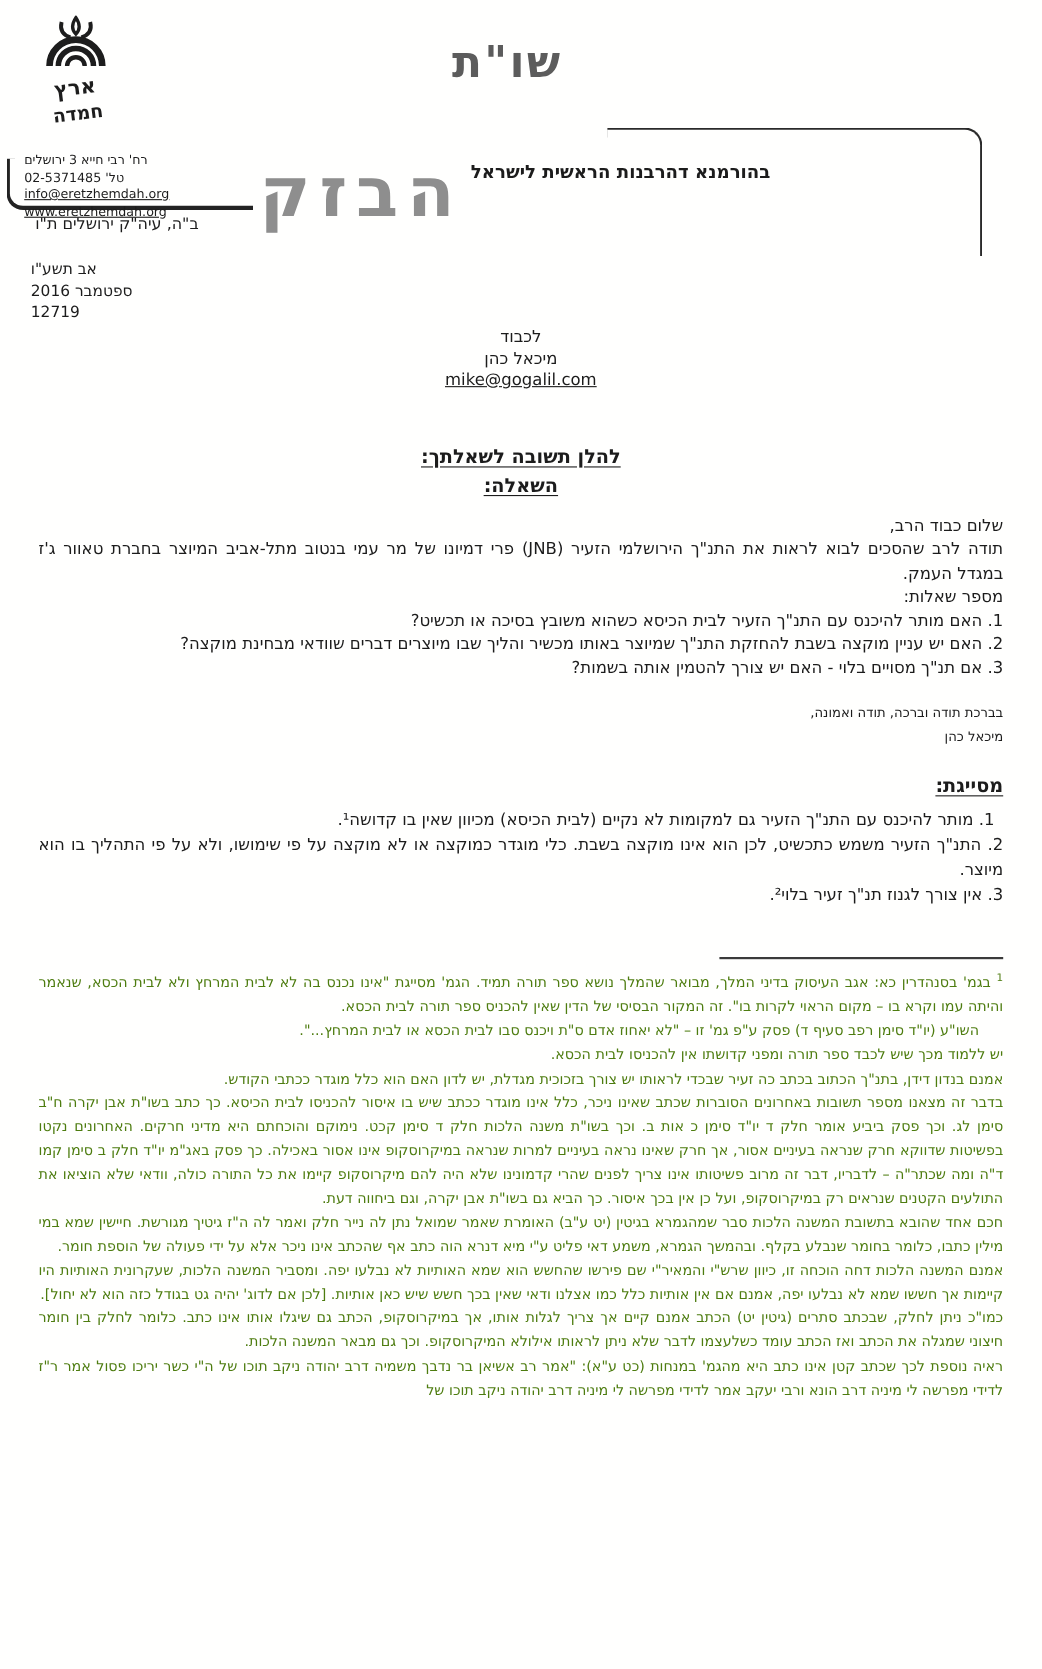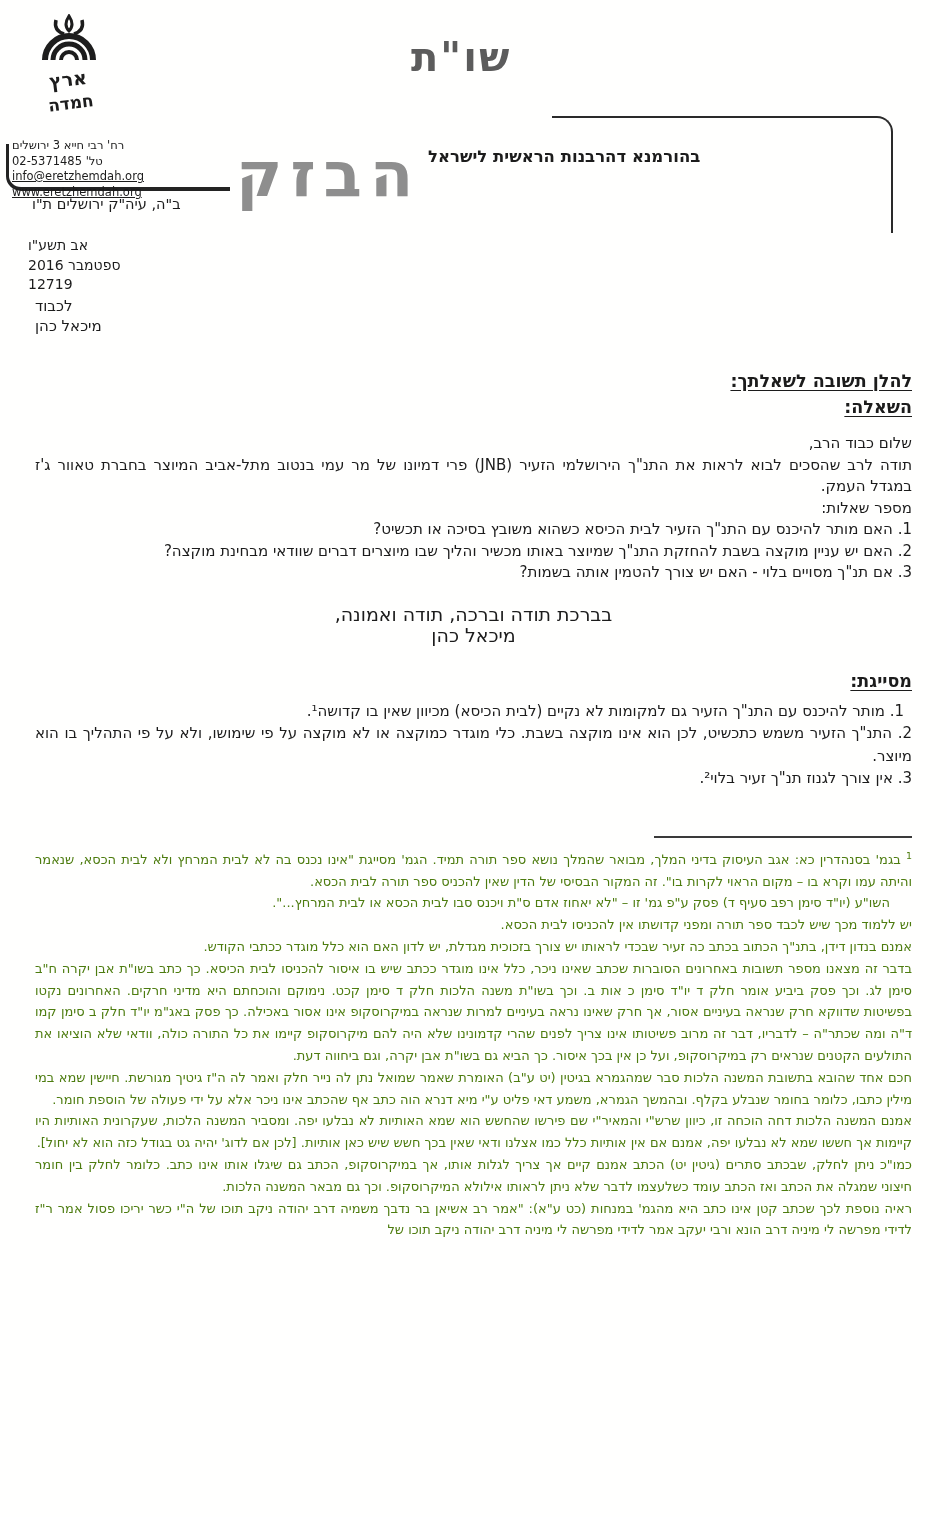--- a/index.html
+++ b/index.html
@@ -6,21 +6,21 @@
   html,body { background:#ffffff; }
   .page {
     position:relative; width:947px; height:1517px; margin:0 auto;
     background:#fffffe; color:#1c1c1c; overflow:hidden;
     font-family:"DejaVu Sans", sans-serif;
   }
 
   
   .logo { position:absolute; left:28px; top:14px; width:82px; height:104px; }
   .contact {
-    position:absolute; left:12px; top:138px; width:200px;
+    position:absolute; left:22px; top:138px; width:200px;
     direction:rtl; text-align:left; font-size:11.5px; line-height:15.5px;
   }
   .contact a { color:#1c1c1c; text-decoration:underline; direction:ltr; unicode-bidi:embed; display:inline-block; }
   .bracket {
     position:absolute; left:6px; top:144px; width:224px; height:47px;
     border-left:3px solid #232323; border-bottom:4px solid #232323;
     border-bottom-left-radius:15px;
   }
   .city-line { position:absolute; left:32px; top:196px; direction:rtl; font-size:14.5px; }
 
@@ -39,31 +39,31 @@
   .subtitle div { white-space:nowrap; }
 
   .date-block {
     position:absolute; left:28px; top:236px;
     direction:rtl; text-align:left; font-size:14px; line-height:19.5px;
   }
 
   
   .content { position:absolute; left:35px; top:297px; width:877px; direction:rtl; }
 
-  .recipient { text-align:left; font-size:15px; line-height:19.5px; }
+  .recipient { text-align:center; font-size:15px; line-height:19.5px; }
   .recipient a { color:#1c1c1c; text-decoration:underline; direction:ltr; unicode-bidi:embed; display:inline-block; }
 
-  .headings { margin-top:32px; text-align:right; }
+  .headings { margin-top:47px; text-align:center; }
   .heading {
     font-weight:bold; font-size:17.5px; line-height:26px;
     text-decoration:underline; text-underline-offset:3px;
   }
 
   .question { margin-top:13px; font-size:15px; line-height:21.5px; text-align:justify; }
-  .closing  { margin-top:20px; font-size:19px; line-height:21.5px; text-align:center; }
+  .closing  { margin-top:20px; font-size:12px; line-height:21.5px; text-align:right; }
 
   .answer-heading-wrap { margin-top:21px; text-align:right; }
   .answer-list { margin-top:6px; font-size:15px; line-height:22.5px; text-align:justify; }
   .answer-list .ans-1 { padding-right:8px; }
 
   .fn-sep { margin-top:46px; width:258px; margin-left:auto; margin-right:0; border-top:2px solid #3a3a3a; height:0; }
   .footnotes { margin-top:7px; font-size:13px; line-height:21.8px; text-align:justify; color:#4d7c0f; }
   .footnotes sup { font-size:9.5px; }
   .fn-indent { text-indent:22px; }
 </style>
@@ -112,20 +112,21 @@
     <div>אב תשע"ו</div>
     <div>ספטמבר 2016</div>
     <div>12719</div>
   </div>
 
   <div class="content">
 
     <div class="recipient">
       <div>לכבוד</div>
       <div>מיכאל כהן</div>
+      <div><a href="#">mike@gogalil.com</a></div>
     </div>
 
     <div class="headings">
       <div class="heading">להלן תשובה לשאלתך:</div>
       <div class="heading">השאלה:</div>
     </div>
 
     <div class="question">
       <div>שלום כבוד הרב,</div>
       <div>תודה לרב שהסכים לבוא לראות את התנ"ך הירושלמי הזעיר (JNB) פרי דמיונו של מר עמי בנטוב מתל-אביב המיוצר בחברת טאוור ג'ז במגדל העמק.</div>

